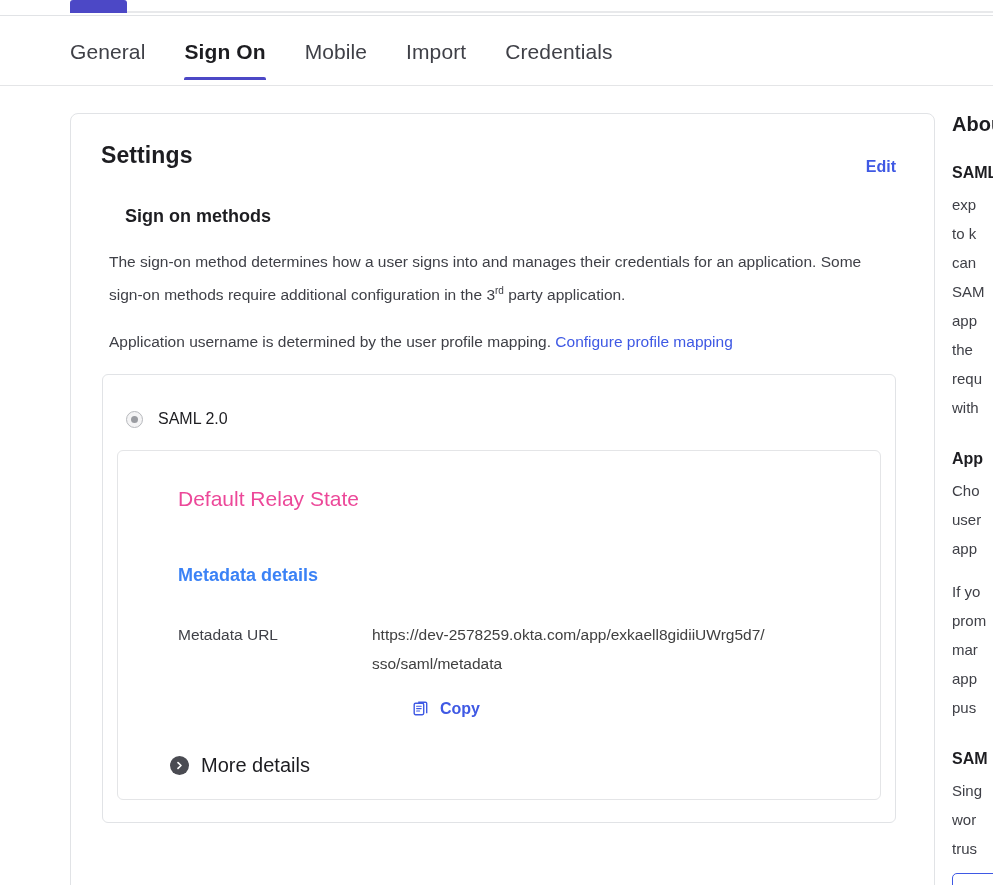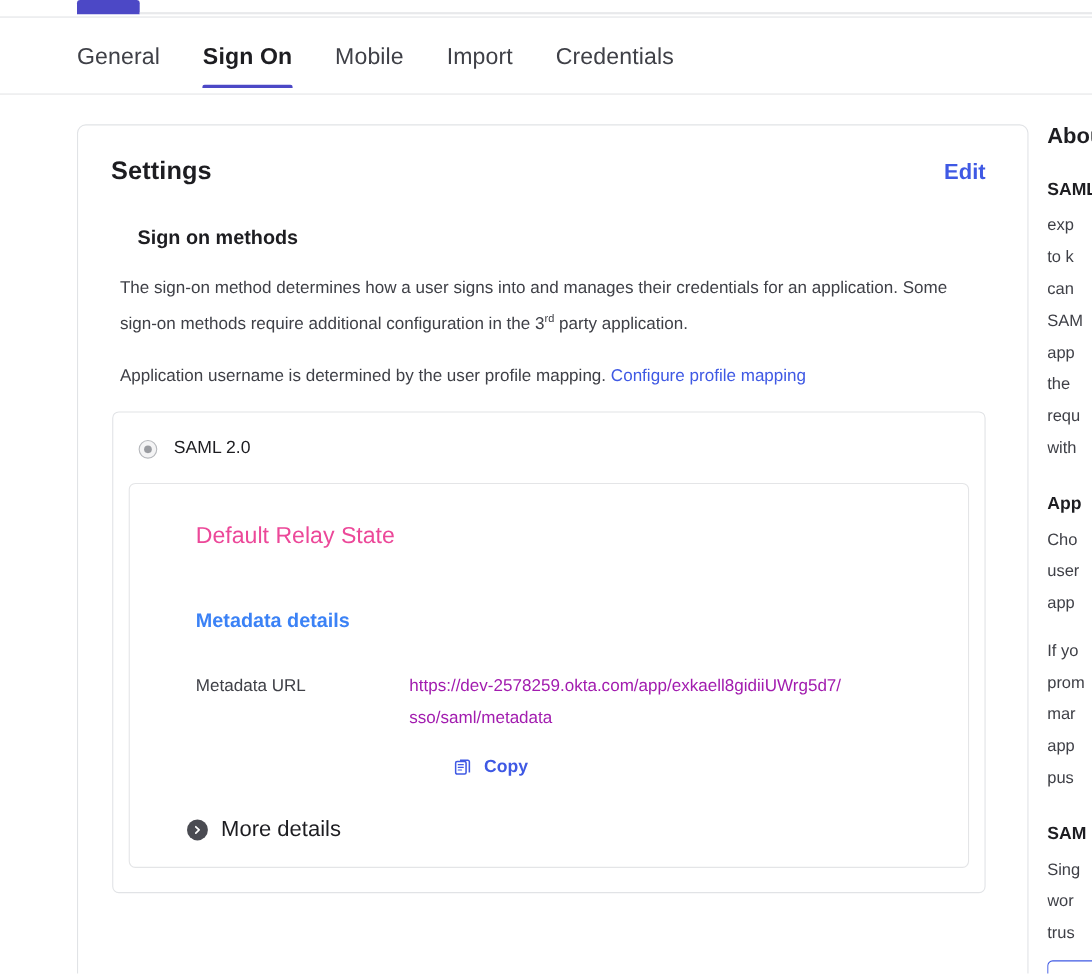--- a/index.html
+++ b/index.html
@@ -108,22 +108,22 @@
   }
   .card-title {
     font-size: 23px;
     font-weight: 600;
     letter-spacing: .1px;
     color: #1d1d21;
   }
   .edit-btn {
     position: absolute;
     right: 32px;
-    top: 28px;
-    font-size: 20px;
+    top: 40px;
+    font-size: 16px;
     color: #3f59e4;
     font-weight: 600;
     cursor: pointer;
     background: none;
     border: none;
     font-family: inherit;
     padding: 4px 6px;
   }
 
   .section {
@@ -147,21 +147,21 @@
     color: #3f59e4;
     text-decoration: none;
     cursor: pointer;
   }
 
   
   .method-box {
     margin: 8px 38px 0 31px;
     border: 1px solid #e1e3e6;
     border-radius: 6px;
-    padding: 24px 0 22px 0;
+    padding: 35px 0 22px 0;
   }
   .radio-row {
     display: flex;
     align-items: center;
     padding: 0 0 0 23px;
     margin-bottom: 22px;
   }
   .radio {
     width: 17px; height: 17px;
     border-radius: 50%;
@@ -214,21 +214,21 @@
   }
   .kv-key {
     width: 194px;
     flex: 0 0 194px;
     font-size: 15.5px;
     color: #3f4047;
     line-height: 29px;
   }
   .kv-val {
     font-size: 15.5px;
-    color: #a21caf;
+    color: #404040;
     line-height: 29px;
     word-break: break-all;
     max-width: 400px;
   }
 
   .copy-btn {
     display: inline-flex;
     align-items: center;
     gap: 9px;
     margin: 14px 0 0 283px;

